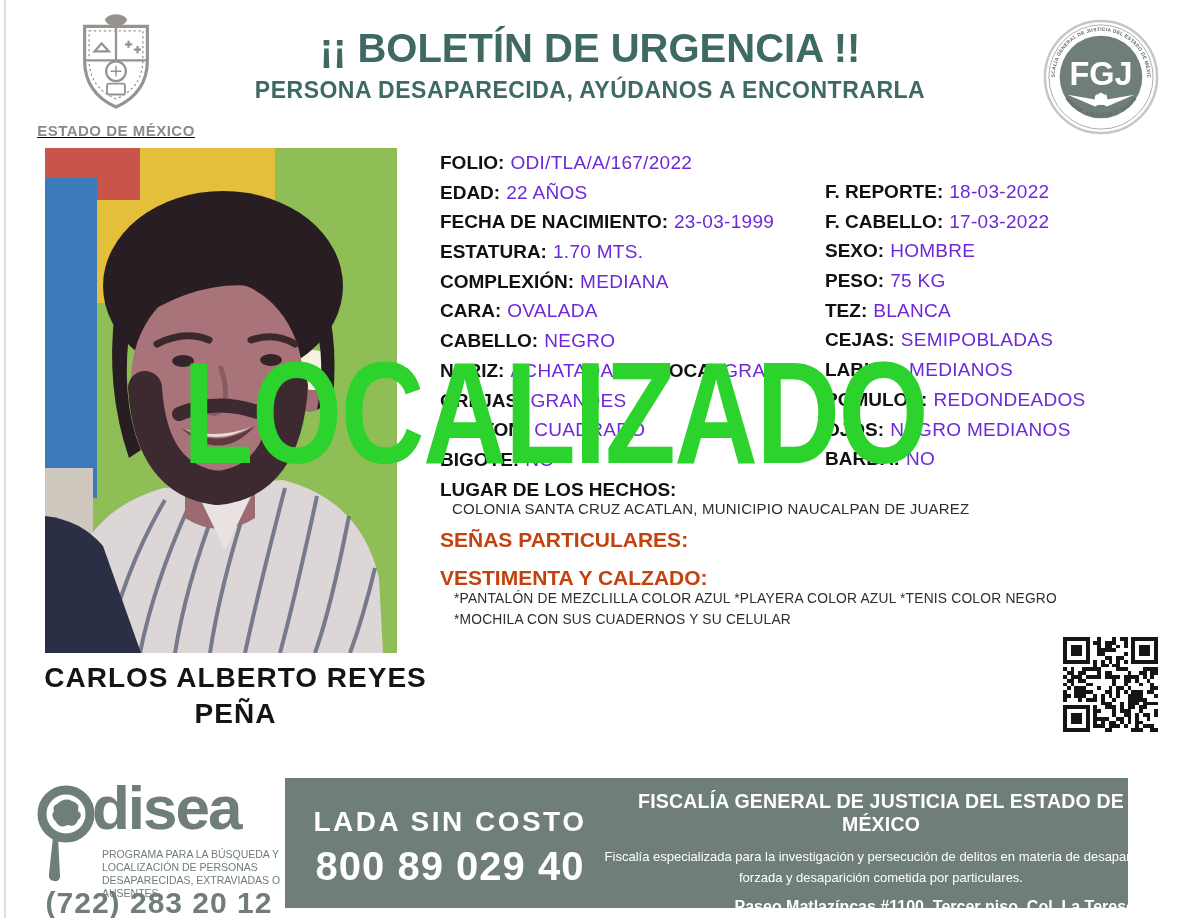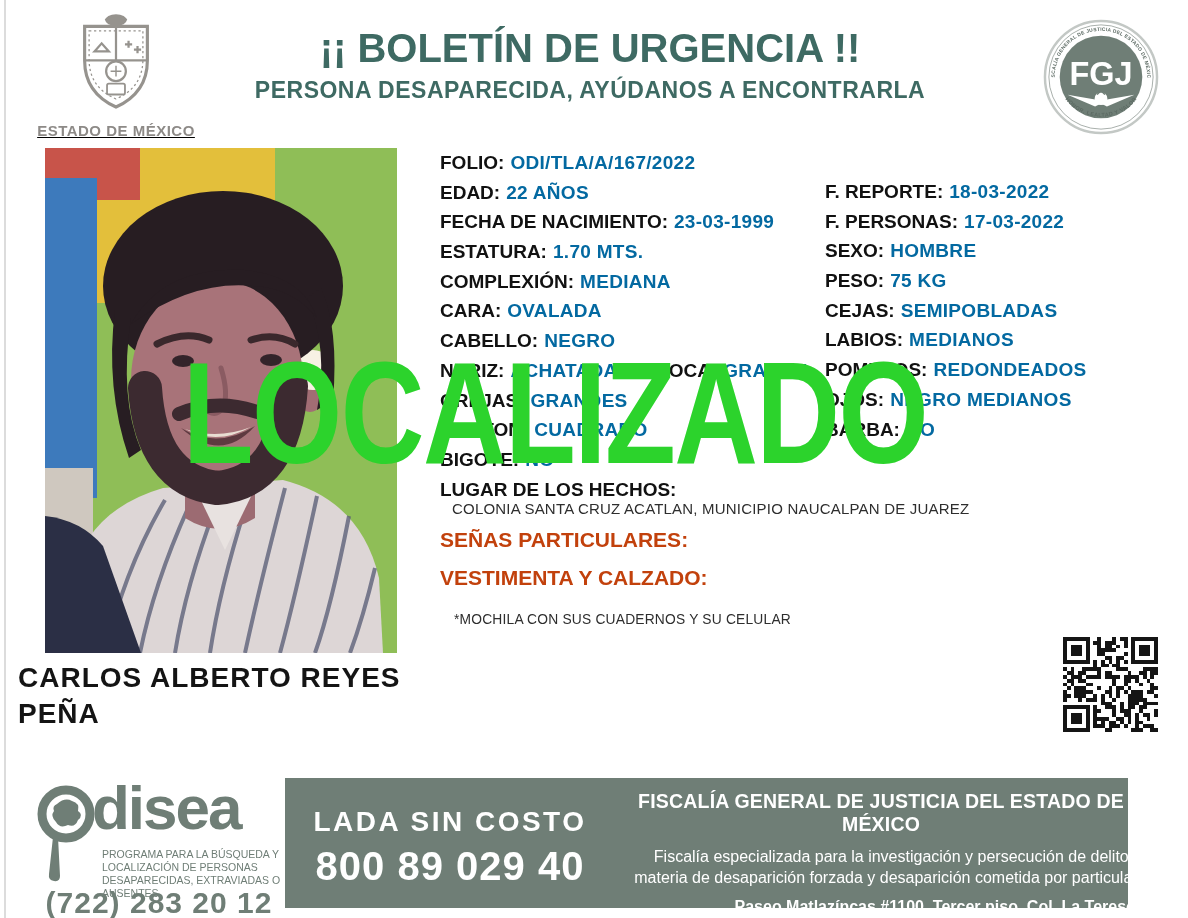--- a/index.html
+++ b/index.html
@@ -12,29 +12,29 @@
   .state-caption{margin-top:2px;font-weight:bold;font-size:15px;letter-spacing:.5px;color:#8d8a87;}
   .title-block{position:absolute;left:240px;top:26px;width:700px;text-align:center;color:var(--teal);}
   .main-title{font-size:40px;font-weight:bold;letter-spacing:0;}
   .sub-title{font-size:23px;font-weight:bold;letter-spacing:.5px;margin-top:6px;}
   .fgj-logo{position:absolute;left:1042px;top:18px;}
 
   
   .photo{position:absolute;left:45px;top:148px;width:352px;height:505px;overflow:hidden;}
 
   
-  .person-name{position:absolute;left:18px;top:660px;width:435px;text-align:left;
+  .person-name{position:absolute;left:18px;top:660px;width:435px;text-align:center;
     font-size:28px;font-weight:bold;letter-spacing:1px;line-height:36px;color:#141414;}
 
   
   .fields-left{position:absolute;left:440px;top:148px;width:748px;}
   .fields-right{position:absolute;left:825px;top:177px;width:360px;}
   .frow{height:29.7px;line-height:29.7px;white-space:nowrap;font-size:19px;position:relative;}
   .flabel{font-weight:bold;color:#111;margin-right:6px;text-align:center;}
-  .fvalue{font-weight:bold;color:#0369a1;letter-spacing:.3px;}
+  .fvalue{font-weight:normal;color:#6d28d9;letter-spacing:.3px;}
   .boca-group{position:absolute;left:215px;top:0;}
   .detail-line{position:absolute;left:12px;font-size:15px;color:#2e2e2e;white-space:nowrap;letter-spacing:.2px;}
   .section-label{position:absolute;left:0;font-size:21px;font-weight:bold;color:#c2410c;white-space:nowrap;}
   .small-line{position:absolute;left:14px;font-size:13.8px;color:#2e2e2e;white-space:nowrap;letter-spacing:.2px;}
 
   
   .watermark{position:absolute;left:0;top:338px;width:1110px;text-align:center;
     font-size:145px;line-height:150px;font-weight:bold;color:var(--green);
     transform:scaleX(.8);transform-origin:50% 50%;letter-spacing:-2px;z-index:5;pointer-events:none;}
 
@@ -51,21 +51,21 @@
   .odisea-tagline{position:absolute;left:72px;top:62px;width:232px;font-size:10.5px;line-height:13px;color:var(--footer);}
   .odisea-phone{position:absolute;left:-16px;top:100px;width:290px;text-align:center;
     font-size:30px;font-weight:bold;letter-spacing:1px;color:var(--footer);}
 
   .lada{position:absolute;left:10px;top:28px;width:310px;text-align:center;color:#fff;}
   .lada-1{font-size:28px;font-weight:bold;letter-spacing:2.5px;}
   .lada-2{font-size:40px;font-weight:bold;letter-spacing:1px;margin-top:6px;}
 
   .fiscalia{position:absolute;left:318px;top:12px;width:556px;color:#fff;}
   .fiscalia-title{font-size:19.5px;font-weight:bold;text-align:center;letter-spacing:.2px;}
-  .fiscalia-desc{margin-top:10px;font-size:16px;line-height:21px;text-align:right;}
+  .fiscalia-desc{margin-top:10px;font-size:13px;line-height:21px;text-align:center;}
   .fiscalia-address{margin-top:8px;font-size:16px;font-weight:bold;text-align:right;line-height:21px;}
 </style>
 </head>
 <body>
 
 <div class="page">
 
   <div class="state-logo">
     <svg width="108" height="104" viewBox="0 0 120 116">
       <ellipse cx="60" cy="9" rx="12" ry="6.5" fill="#96938e"></ellipse>
@@ -190,35 +190,39 @@
     </div>
     <div class="frow">
       <span class="flabel">BIGOTE:</span><span class="fvalue">NO</span>
     </div>
     <div class="frow">
       <span class="flabel">LUGAR DE LOS HECHOS:</span><span class="fvalue"></span>
     </div>
     <div class="detail-line" style="top:352px;">COLONIA SANTA CRUZ ACATLAN, MUNICIPIO NAUCALPAN DE JUAREZ</div>
     <div class="section-label" style="top:380px;">SEÑAS PARTICULARES:</div>
     <div class="section-label" style="top:418px;">VESTIMENTA Y CALZADO:</div>
+    <div class="small-line" style="top:443px;">*PANTALÓN DE MEZCLILLA COLOR AZUL *PLAYERA COLOR AZUL *TENIS COLOR NEGRO</div>
     <div class="small-line" style="top:464px;">*MOCHILA CON SUS CUADERNOS Y SU CELULAR</div>
   </div>
 
   <div class="fields-right">
     <div class="frow">
       <span class="flabel">F. REPORTE:</span><span class="fvalue">18-03-2022</span>
     </div>
     <div class="frow">
-      <span class="flabel">F. PERSONAS:</span><span class="fvalue">17-03-2022</span>
+      <span class="flabel">F. CABELLO:</span><span class="fvalue">17-03-2022</span>
     </div>
     <div class="frow">
       <span class="flabel">SEXO:</span><span class="fvalue">HOMBRE</span>
     </div>
     <div class="frow">
       <span class="flabel">PESO:</span><span class="fvalue">75 KG</span>
+    </div>
+    <div class="frow">
+      <span class="flabel">TEZ:</span><span class="fvalue">BLANCA</span>
     </div>
     <div class="frow">
       <span class="flabel">CEJAS:</span><span class="fvalue">SEMIPOBLADAS</span>
     </div>
     <div class="frow">
       <span class="flabel">LABIOS:</span><span class="fvalue">MEDIANOS</span>
     </div>
     <div class="frow">
       <span class="flabel">POMULOS:</span><span class="fvalue">REDONDEADOS</span>
     </div>

